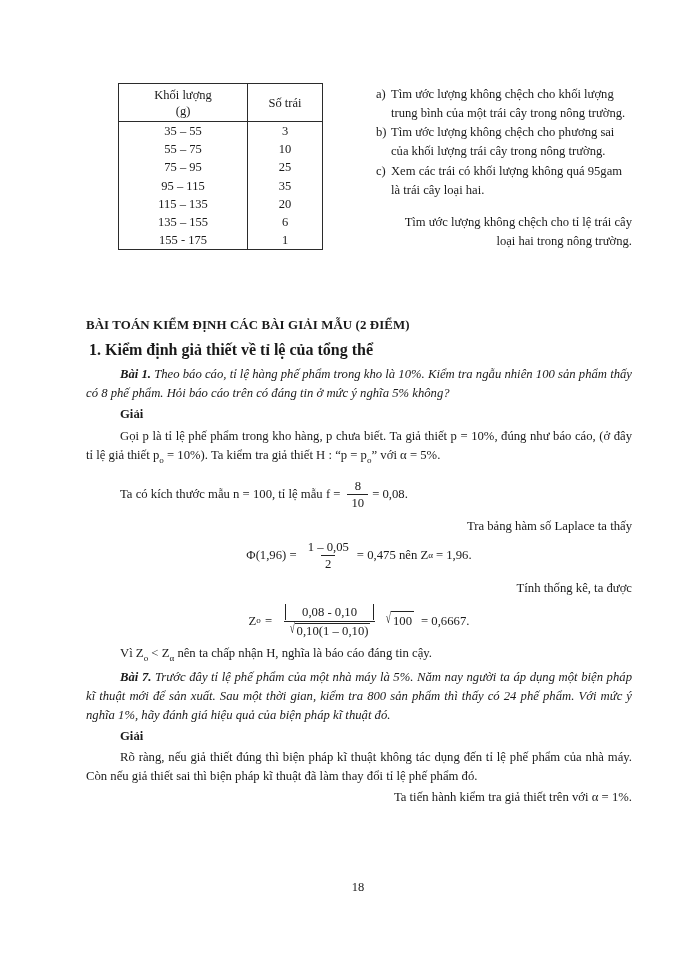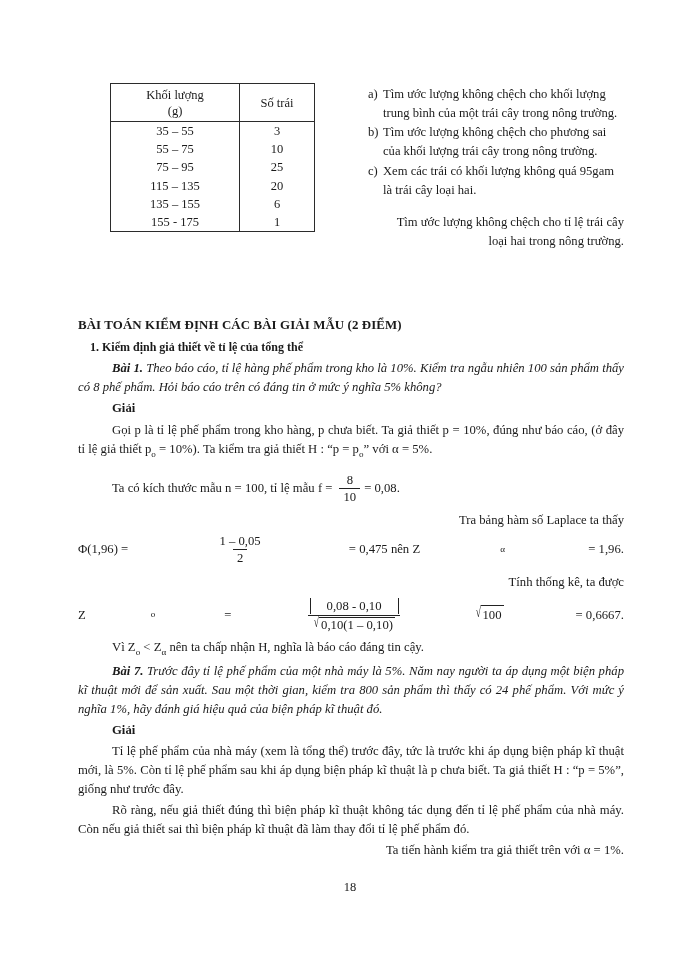--- a/index.html
+++ b/index.html
@@ -11,21 +11,21 @@
     width: 700px;
     height: 960px;
     position: relative;
     font-family: "Liberation Serif", "DejaVu Serif", serif;
     color: #1a1a1a;
     overflow: hidden;
   }
 
   .page {
     position: absolute;
-    left: 0; top: 0;
+    left: 8px; top: 0;
     width: 691px;
     height: 960px;
   }
 
   
   .top-region {
     position: absolute;
     left: 0;
     top: 83px;
     width: 700px;
@@ -100,22 +100,22 @@
   }
 
   .h-main {
     font-weight: bold;
     font-size: 12.9px;
     letter-spacing: 0.1px;
     margin: 0 0 3px 0;
   }
   .h-sub {
     font-weight: bold;
-    font-size: 12px;
-    margin: 0 0 3px 12px;
+    font-size: 16px;
+    margin: 0 0 3px 3px;
   }
   p.para {
     margin: 0 0 2px 0;
     text-align: justify;
     text-justify: inter-word;
   }
   p.para.indent { text-indent: 34px; }
   p.nojust { text-align: right; }
   .ital { font-style: italic; }
   .bold-ital { font-weight: bold; font-style: italic; }
@@ -129,21 +129,21 @@
   sub { font-size: 0.72em; }
 
   
   .math-line {
     display: flex;
     align-items: center;
     font-size: 12.7px;
     white-space: nowrap;
   }
   .math-center {
-    justify-content: space-between;
+    justify-content: center;
   }
   .frac {
     display: inline-flex;
     flex-direction: column;
     align-items: center;
     vertical-align: middle;
     margin: 0 4px;
     line-height: 1.12;
   }
   .frac .num {
@@ -217,20 +217,24 @@
           <td class="col-sep">35 – 55</td>
           <td>3</td>
         </tr>
         <tr>
           <td class="col-sep">55 – 75</td>
           <td>10</td>
         </tr>
         <tr>
           <td class="col-sep">75 – 95</td>
           <td>25</td>
+        </tr>
+        <tr>
+          <td class="col-sep">95 – 115</td>
+          <td>35</td>
         </tr>
         <tr>
           <td class="col-sep">115 – 135</td>
           <td>20</td>
         </tr>
         <tr>
           <td class="col-sep">135 – 155</td>
           <td>6</td>
         </tr>
         <tr>
@@ -320,21 +324,20 @@
         </span>
       <span style="margin-left:6px;">= 0,6667.</span>
     </div>
 
     <p class="para" style="margin-left:34px;"><span>Vì Z</span><sub>o</sub><span> &lt; Z</span><sub>α</sub><span> nên ta chấp nhận H, nghĩa là báo cáo đáng tin cậy.</span></p>
 
     <p class="para indent"><span class="bold-ital">Bài 7.</span> <span class="ital">Trước đây tỉ lệ phế phẩm của một nhà máy là 5%. Năm nay người ta áp dụng một biện pháp kĩ thuật mới để sản xuất. Sau một thời gian, kiểm tra 800 sản phẩm thì thấy có 24 phế phẩm. Với mức ý nghĩa 1%, hãy đánh giá hiệu quả của biện pháp kĩ thuật đó.</span></p>
 
     <div class="giai">Giải</div>
 
-    <p class="para indent">Tỉ lệ phế phẩm của nhà máy (xem là tổng thể) trước đây, tức là trước khi áp dụng biện pháp kĩ thuật  mới, là 5%. Còn tỉ lệ phế phẩm sau khi áp dụng biện pháp kĩ thuật là p chưa biết. Ta giả thiết H : “p = 5%”, giống như trước đây.</p>
     <p class="para indent">Rõ ràng, nếu giả thiết đúng thì biện pháp kĩ thuật không tác dụng đến tỉ lệ phế phẩm của nhà máy. Còn nếu giả thiết sai thì biện pháp kĩ thuật đã làm thay đổi tỉ lệ phế phẩm đó.</p>
     <p class="para nojust" style="margin-left:34px;">Ta tiến hành kiểm tra giả thiết trên với α = 1%.</p>
 
   </div>
 
   <div class="page-number">18</div>
 
 </div>
 
 </body></html>

